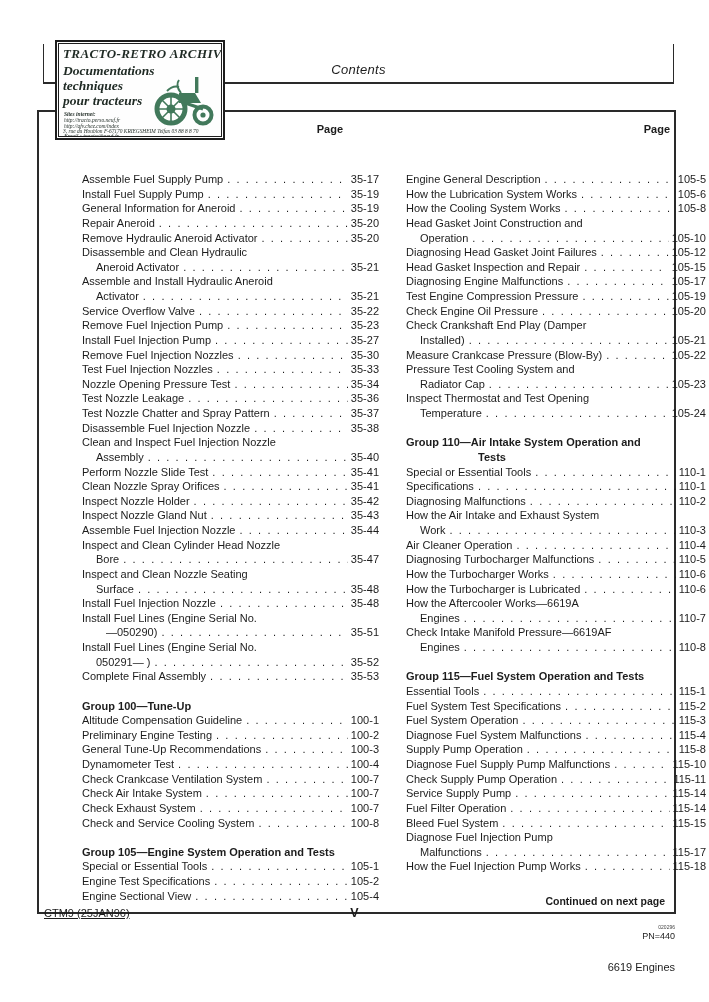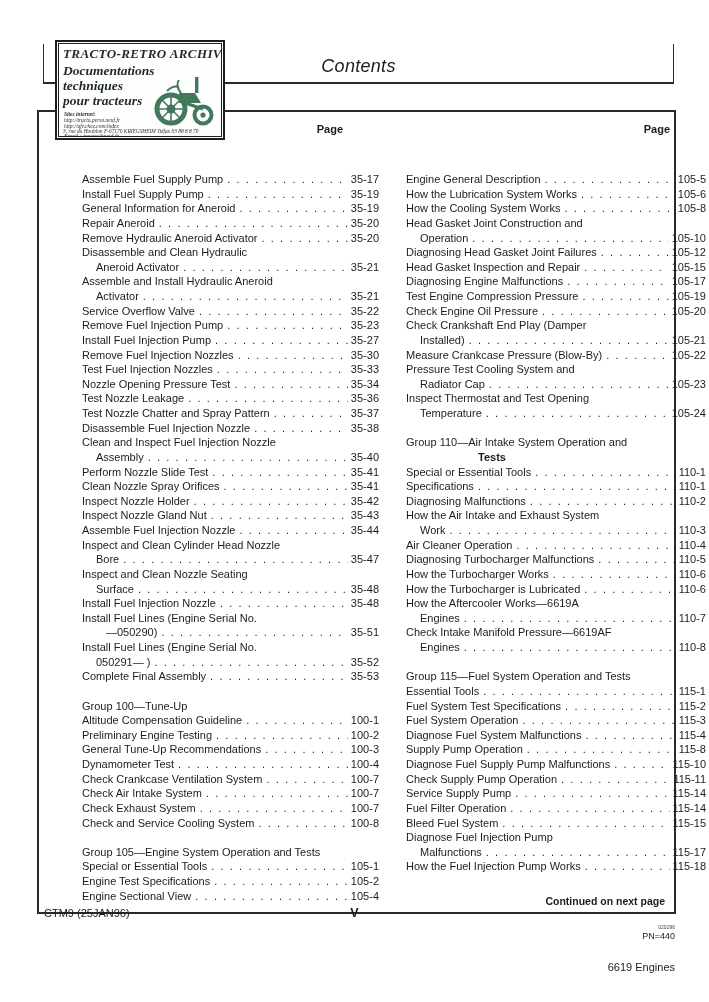--- a/index.html
+++ b/index.html
@@ -10,21 +10,21 @@
     color:var(--ink,#1c1c1c);
   }
   .sheet{position:relative;width:709px;height:1002px;background:#fff;overflow:hidden;}
 
   
   .header-band{
     position:absolute;left:43px;top:44px;width:631px;height:40px;
     border-left:1px solid #2a2a2a;border-right:1px solid #2a2a2a;border-bottom:2px solid #2a2a2a;
     display:flex;align-items:flex-end;justify-content:center;
     box-sizing:border-box;padding-bottom:5px;
-    font-style:italic;font-size:18px;letter-spacing:.3px;
+    font-style:italic;font-size:13px;letter-spacing:.3px;
   }
 
   
   .main-box{
     position:absolute;left:37px;top:110px;width:639px;height:804px;
     border:2px solid #2a2a2a;box-sizing:border-box;
   }
   .page-labels span{
     position:absolute;top:11px;font-weight:bold;font-size:11px;
     text-align:right;
@@ -44,31 +44,31 @@
   .line .dots{
     flex:1 1 auto;overflow:hidden;margin:0 3px 0 4px;min-width:8px;
   }
   .line .dots::after{
     content:". . . . . . . . . . . . . . . . . . . . . . . . . . . . . . . . . . . . . . . . . . . . . . . . . . . . . . . .";
     letter-spacing:1.6px;
   }
   .line .pg{flex:0 0 auto;text-align:right;}
   .line.cont{padding-left:14px;}
   .line.cont2{padding-left:24px;}
-  .line.head{font-weight:normal;}
+  .line.head{font-weight:bold;}
   .line.head2{font-weight:bold;padding-left:72px;}
   .line.gap{height:14.64px;}
 
   .continued{
     position:absolute;right:9px;bottom:5px;
     font-weight:bold;font-size:10.5px;
   }
 
   
-  .footer-left{position:absolute;left:44px;top:907px;font-size:11px;}
+  .footer-left{position:absolute;left:44px;top:907px;font-size:11px;text-decoration:underline;}
   .footer-center{position:absolute;left:50%;top:906px;transform:translateX(-50%);font-weight:bold;font-size:12.5px;}
   .footer-right{position:absolute;right:34px;top:961px;font-size:11px;text-align:right;}
   .footer-code{position:absolute;right:34px;top:924px;font-size:5px;text-align:right;color:#444;}
   .footer-pn{position:absolute;right:34px;top:931px;font-size:9px;text-align:right;margin-left:36px;}
 
   
   .stamp{
     position:absolute;left:55px;top:40px;width:170px;height:100px;
     background:#fefefe;border:2.5px solid #1d1d1d;box-sizing:border-box;z-index:5;
   }

